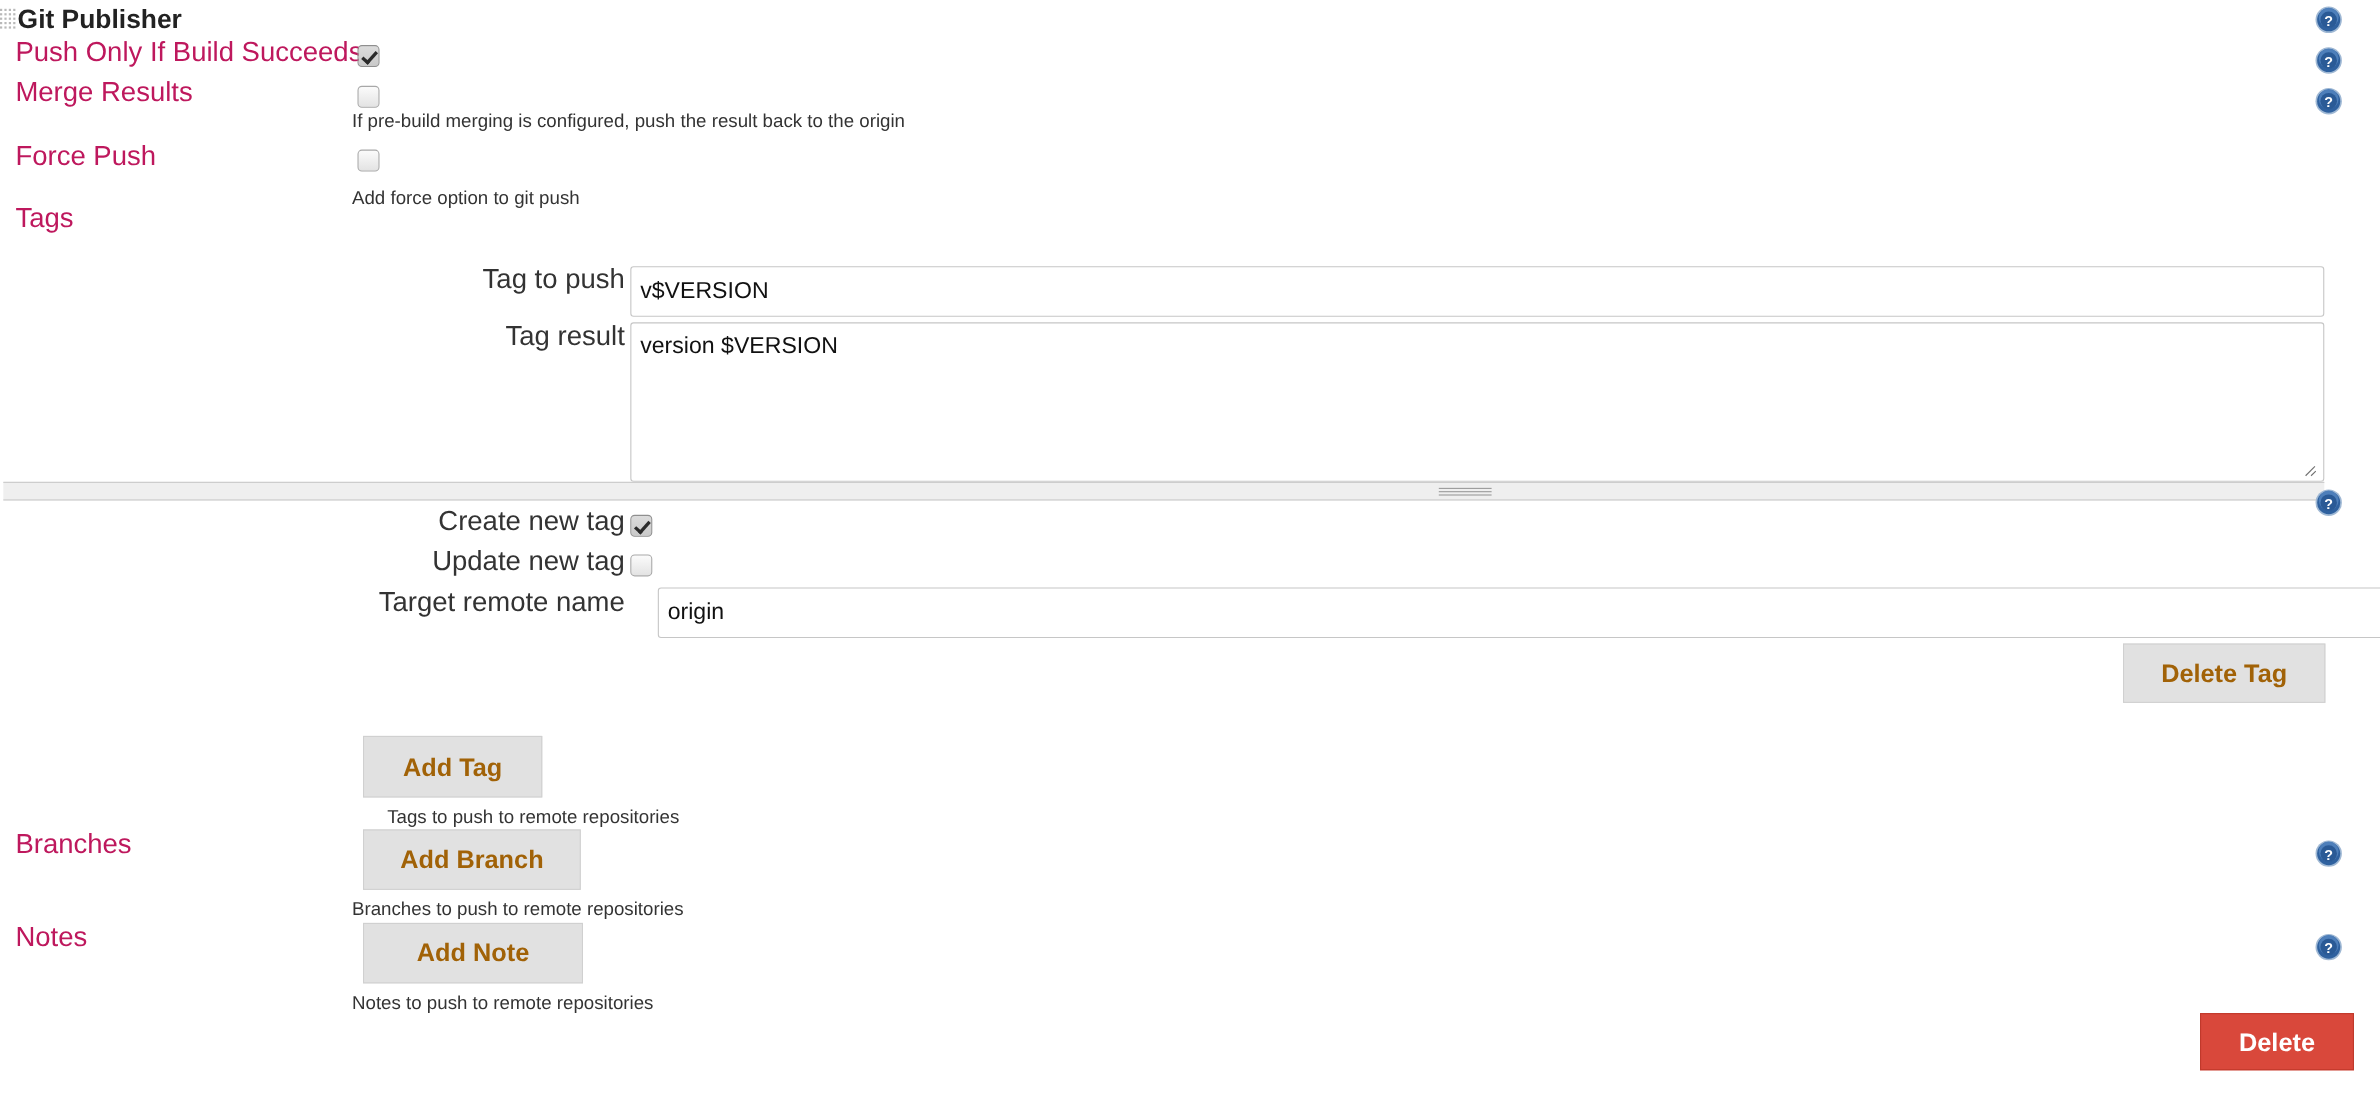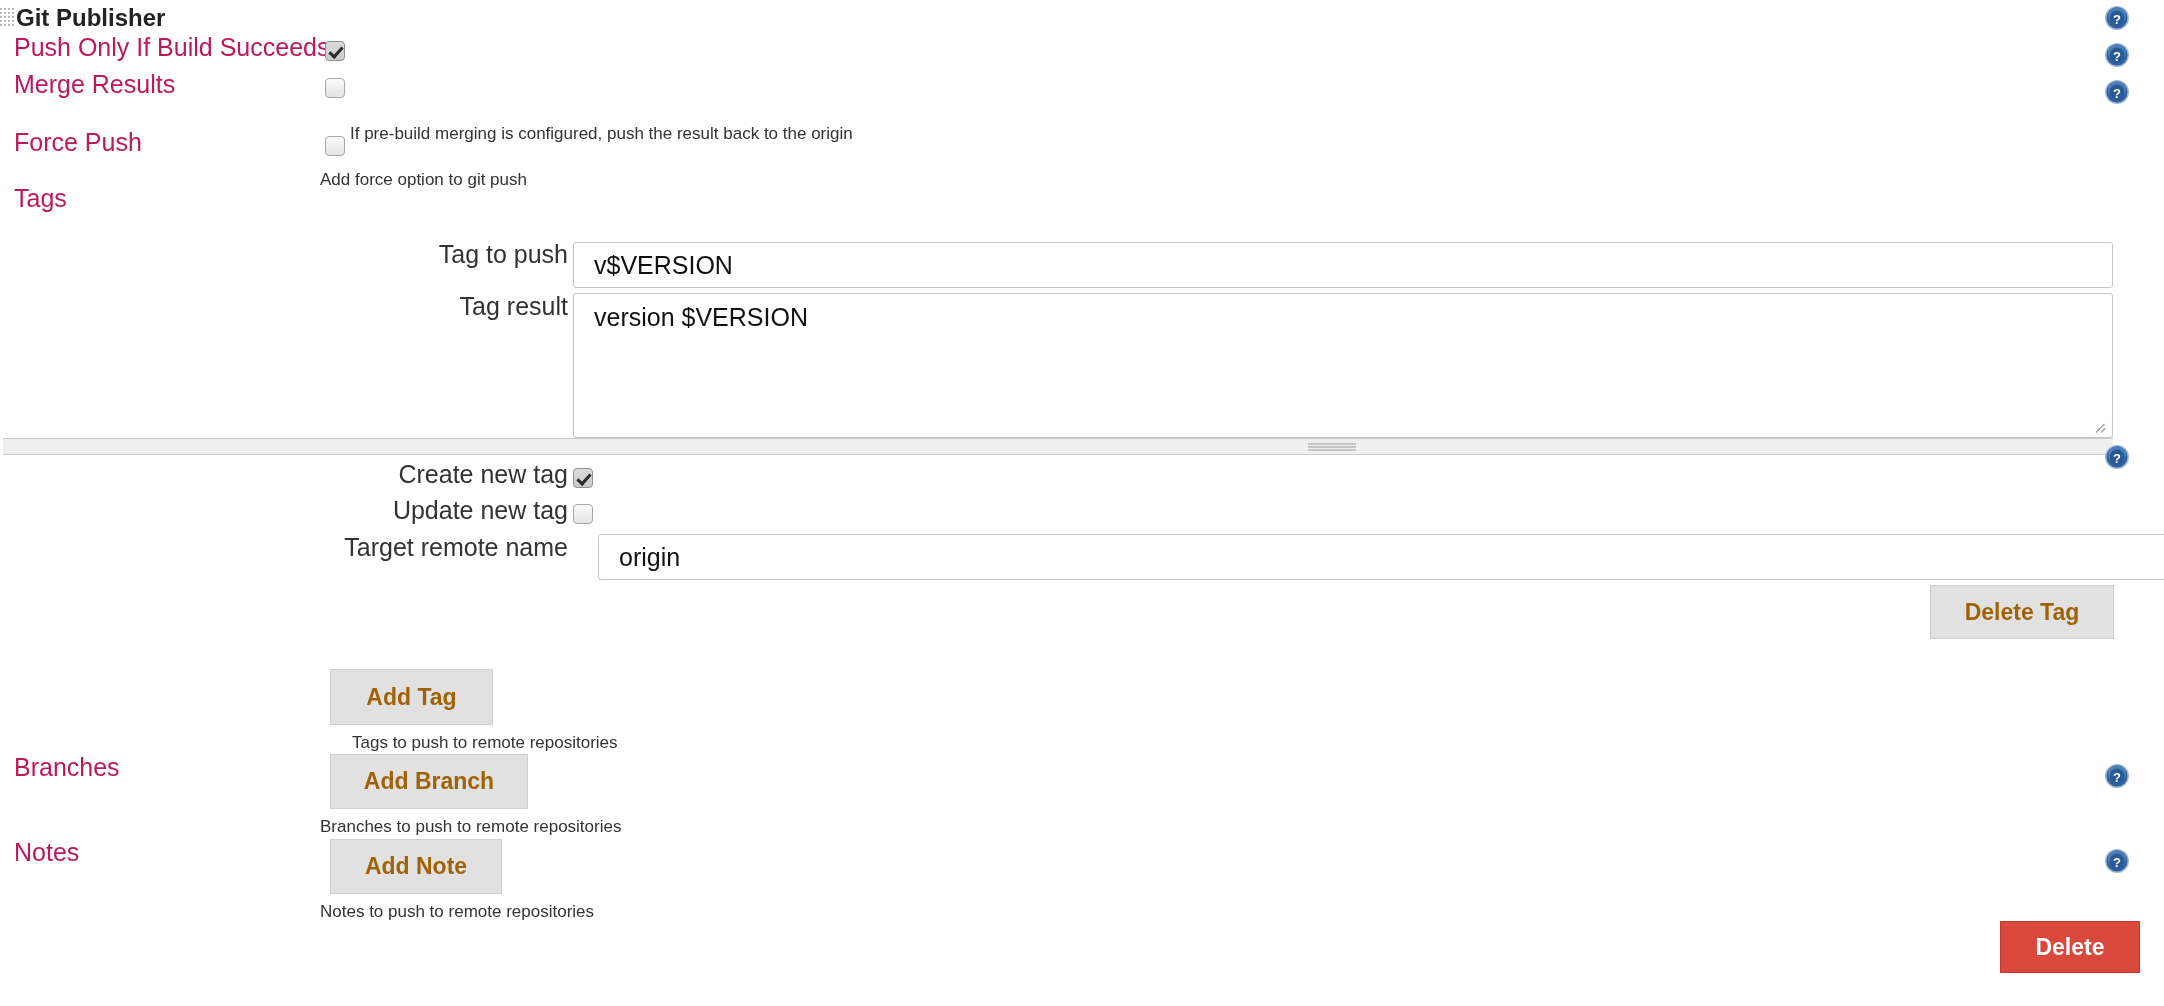--- a/index.html
+++ b/index.html
@@ -98,23 +98,23 @@
   }
 
   
   .text-input {
     position: absolute;
     box-sizing: border-box;
     border: 1px solid #c6c6c6;
     border-radius: 3px;
     background: #fff;
     font-family: "Liberation Sans", sans-serif;
-    font-size: 25px;
+    font-size: 21px;
     color: #111;
-    padding: 4px 20px;
+    padding: 4px 8px;
     outline: none;
   }
   textarea.text-input {
     resize: none;
     overflow: hidden;
     line-height: 1.25;
     padding-top: 8px;
   }
   .resize-grip {
     position: absolute;
@@ -221,21 +221,21 @@
     <circle cx="13" cy="13" r="12" fill="#9fb8d4"></circle>
     <circle cx="13" cy="13" r="10.5" fill="#2f619f"></circle>
     <circle cx="13" cy="11" r="9" fill="#4e7fba"></circle>
     <circle cx="13" cy="13" r="7.5" fill="#2a5a96"></circle>
     <text x="13" y="18.5" font-family="Liberation Sans, sans-serif" font-size="13" font-weight="bold" fill="#ffffff" text-anchor="middle">?</text>
   </svg>
 </div>
 
 <div class="outer-label" style="top:70px;">Merge Results</div>
 <div class="cbx" style="left:325px; top:78px;"></div>
-<div class="desc" style="top:124px;margin-left:30px;">If pre-build merging is configured, push the result back to the origin</div>
+<div class="desc" style="top:100px;">If pre-build merging is configured, push the result back to the origin</div>
 <div class="help" style="left:2104px; top:42px;">
   <svg width="26" height="26" viewBox="0 0 26 26">
     <circle cx="13" cy="13" r="12" fill="#9fb8d4"></circle>
     <circle cx="13" cy="13" r="10.5" fill="#2f619f"></circle>
     <circle cx="13" cy="11" r="9" fill="#4e7fba"></circle>
     <circle cx="13" cy="13" r="7.5" fill="#2a5a96"></circle>
     <text x="13" y="18.5" font-family="Liberation Sans, sans-serif" font-size="13" font-weight="bold" fill="#ffffff" text-anchor="middle">?</text>
   </svg>
 </div>
 
@@ -302,21 +302,21 @@
   <svg width="26" height="26" viewBox="0 0 26 26">
     <circle cx="13" cy="13" r="12" fill="#9fb8d4"></circle>
     <circle cx="13" cy="13" r="10.5" fill="#2f619f"></circle>
     <circle cx="13" cy="11" r="9" fill="#4e7fba"></circle>
     <circle cx="13" cy="13" r="7.5" fill="#2a5a96"></circle>
     <text x="13" y="18.5" font-family="Liberation Sans, sans-serif" font-size="13" font-weight="bold" fill="#ffffff" text-anchor="middle">?</text>
   </svg>
 </div>
 
 <div class="outer-label" style="top:838px;">Notes</div>
-<button class="btn" style="left:330px; top:839px; width:172px; height:55px;">Add Note</button>
+<button class="btn" style="left:330px; top:839px; width:200px; height:55px;">Add Note</button>
 <div class="desc" style="left:320px; top:902px;">Notes to push to remote repositories</div>
 <div class="help" style="left:2104px; top:848px;">
   <svg width="26" height="26" viewBox="0 0 26 26">
     <circle cx="13" cy="13" r="12" fill="#9fb8d4"></circle>
     <circle cx="13" cy="13" r="10.5" fill="#2f619f"></circle>
     <circle cx="13" cy="11" r="9" fill="#4e7fba"></circle>
     <circle cx="13" cy="13" r="7.5" fill="#2a5a96"></circle>
     <text x="13" y="18.5" font-family="Liberation Sans, sans-serif" font-size="13" font-weight="bold" fill="#ffffff" text-anchor="middle">?</text>
   </svg>
 </div>

